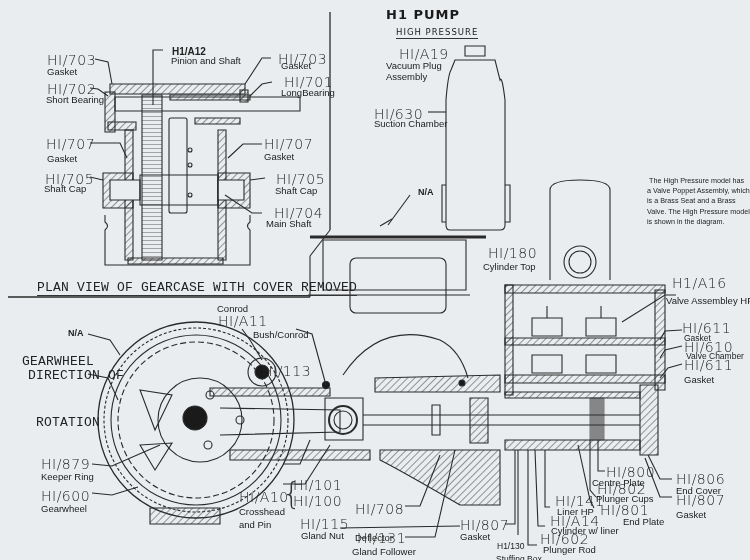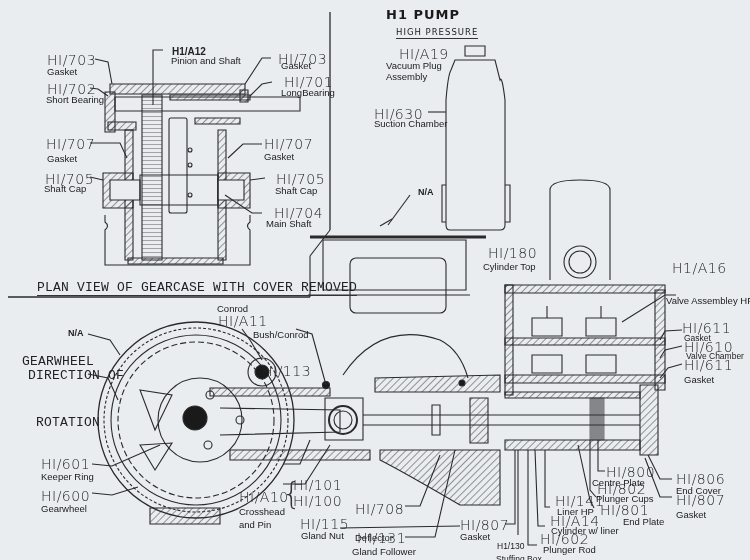--- a/index.html
+++ b/index.html
@@ -213,42 +213,43 @@
 
 <div class="lbl pn" style="left:399px;top:47px;">HI/A19</div>
 <div class="lbl desc" style="left:386px;top:60px;white-space:normal;width:70px;line-height:11px;">Vacuum Plug Assembly</div>
 <div class="lbl pn" style="left:374px;top:107px;">HI/630</div>
 <div class="lbl desc" style="left:374px;top:119px;">Suction Chamber</div>
 <div class="lbl pn-sm" style="left:418px;top:188px;font-size:9px;">N/A</div>
 <div class="lbl pn" style="left:488px;top:246px;">HI/180</div>
 <div class="lbl desc" style="left:483px;top:262px;">Cylinder Top</div>
 
 <div class="note">
+  <p style="text-indent:2px;">The High Pressure model has a Valve Poppet Assembly, which is a Brass Seat and a Brass Valve. The High Pressure model is shown in the diagram.</p>
 </div>
 
-<div class="lbl pn" style="left:672px;top:261px;">H1/A16</div>
+<div class="lbl pn" style="left:672px;top:276px;">H1/A16</div>
 <div class="lbl desc" style="left:666px;top:296px;">Valve Assembley HP</div>
 <div class="lbl pn" style="left:682px;top:321px;">HI/611</div>
 <div class="lbl desc" style="left:684px;top:334px;font-size:8.5px;">Gasket</div>
 <div class="lbl pn" style="left:684px;top:340px;">HI/610</div>
 <div class="lbl desc" style="left:686px;top:352px;font-size:8.5px;">Valve Chamber</div>
 <div class="lbl pn" style="left:684px;top:358px;">HI/611</div>
 <div class="lbl desc" style="left:684px;top:375px;">Gasket</div>
 
 <div class="lbl pn-sm" style="left:68px;top:329px;font-size:9px;">N/A</div>
 <div class="lbl hand" style="left:22px;top:355px;line-height:14px;">
   <div>GEARWHEEL</div>
   <div style="padding-left:6px;">DIRECTION OF</div>
   <div style="padding-left:14px;margin-top:33px;">ROTATION</div>
 </div>
 <div class="lbl desc" style="left:217px;top:304px;">Conrod</div>
 <div class="lbl pn" style="left:218px;top:314px;text-align:center;">HI/A11</div>
 <div class="lbl pn" style="left:262px;top:316px;margin-top:48px;">HI/113</div>
 <div class="lbl desc" style="left:253px;top:330px;">Bush/Conrod</div>
-<div class="lbl pn" style="left:41px;top:457px;">HI/601</div>
+<div class="lbl pn" style="left:41px;top:457px;">HI/879</div>
 <div class="lbl desc" style="left:41px;top:472px;">Keeper Ring</div>
 <div class="lbl pn" style="left:41px;top:489px;">HI/600</div>
 <div class="lbl desc" style="left:41px;top:504px;">Gearwheel</div>
 
 <div class="lbl pn" style="left:239px;top:490px;">HI/A10</div>
 <div class="lbl desc" style="left:239px;top:505px;width:48px;white-space:normal;line-height:13px;">Crosshead and Pin</div>
 <div class="lbl" style="left:282px;top:479px;font-size:30px;font-weight:100;color:#333;font-family:'DejaVu Sans',sans-serif;">{</div>
 <div class="lbl pn" style="left:293px;top:478px;">HI/101</div>
 <div class="lbl pn" style="left:293px;top:494px;">HI/100</div>
 <div class="lbl desc" style="left:355px;top:490px;margin-top:43px;">Deflector</div>

